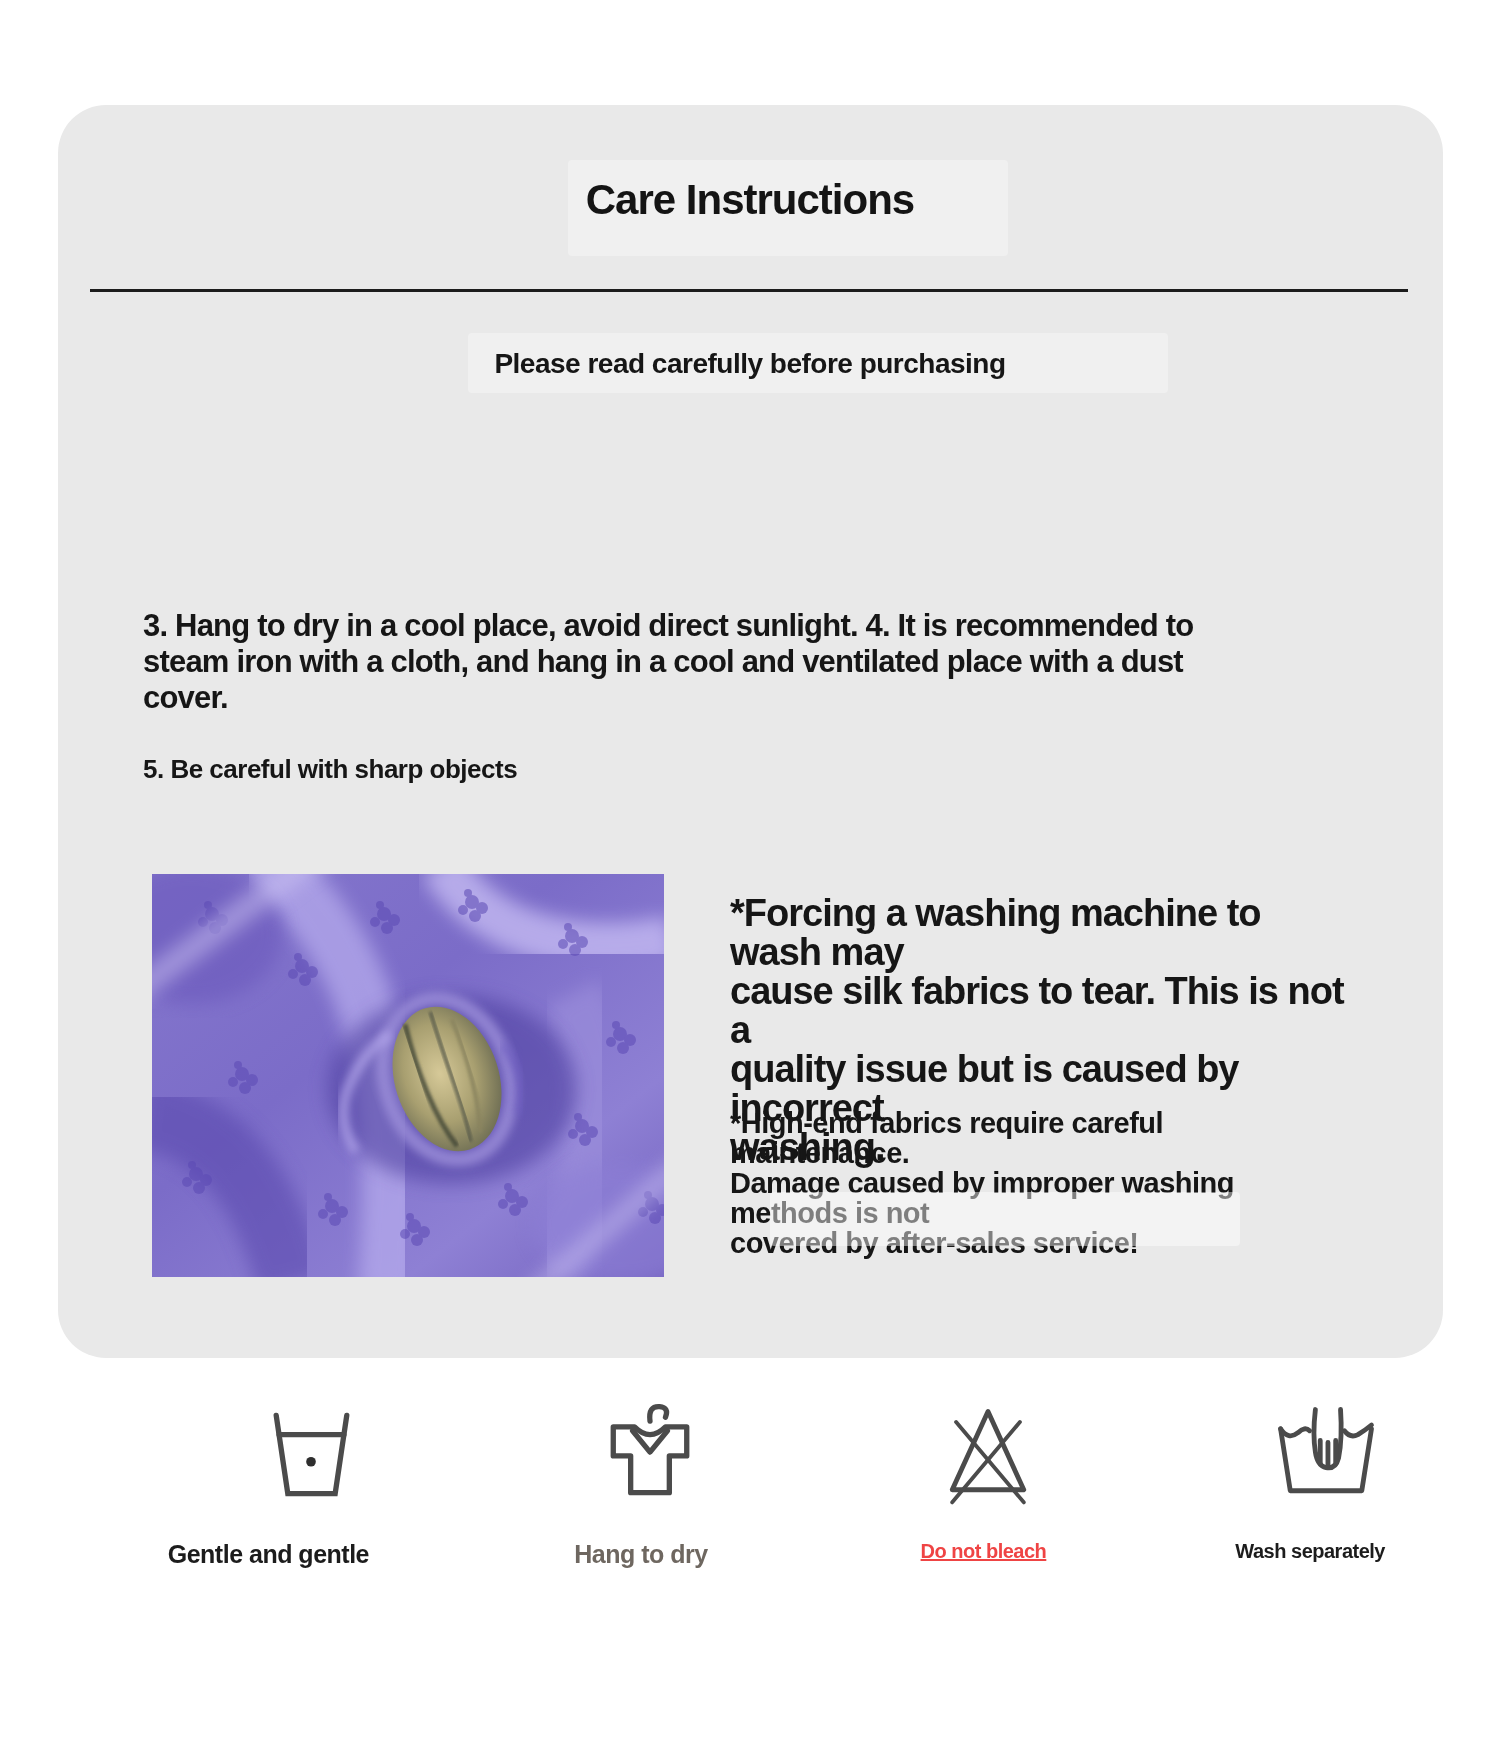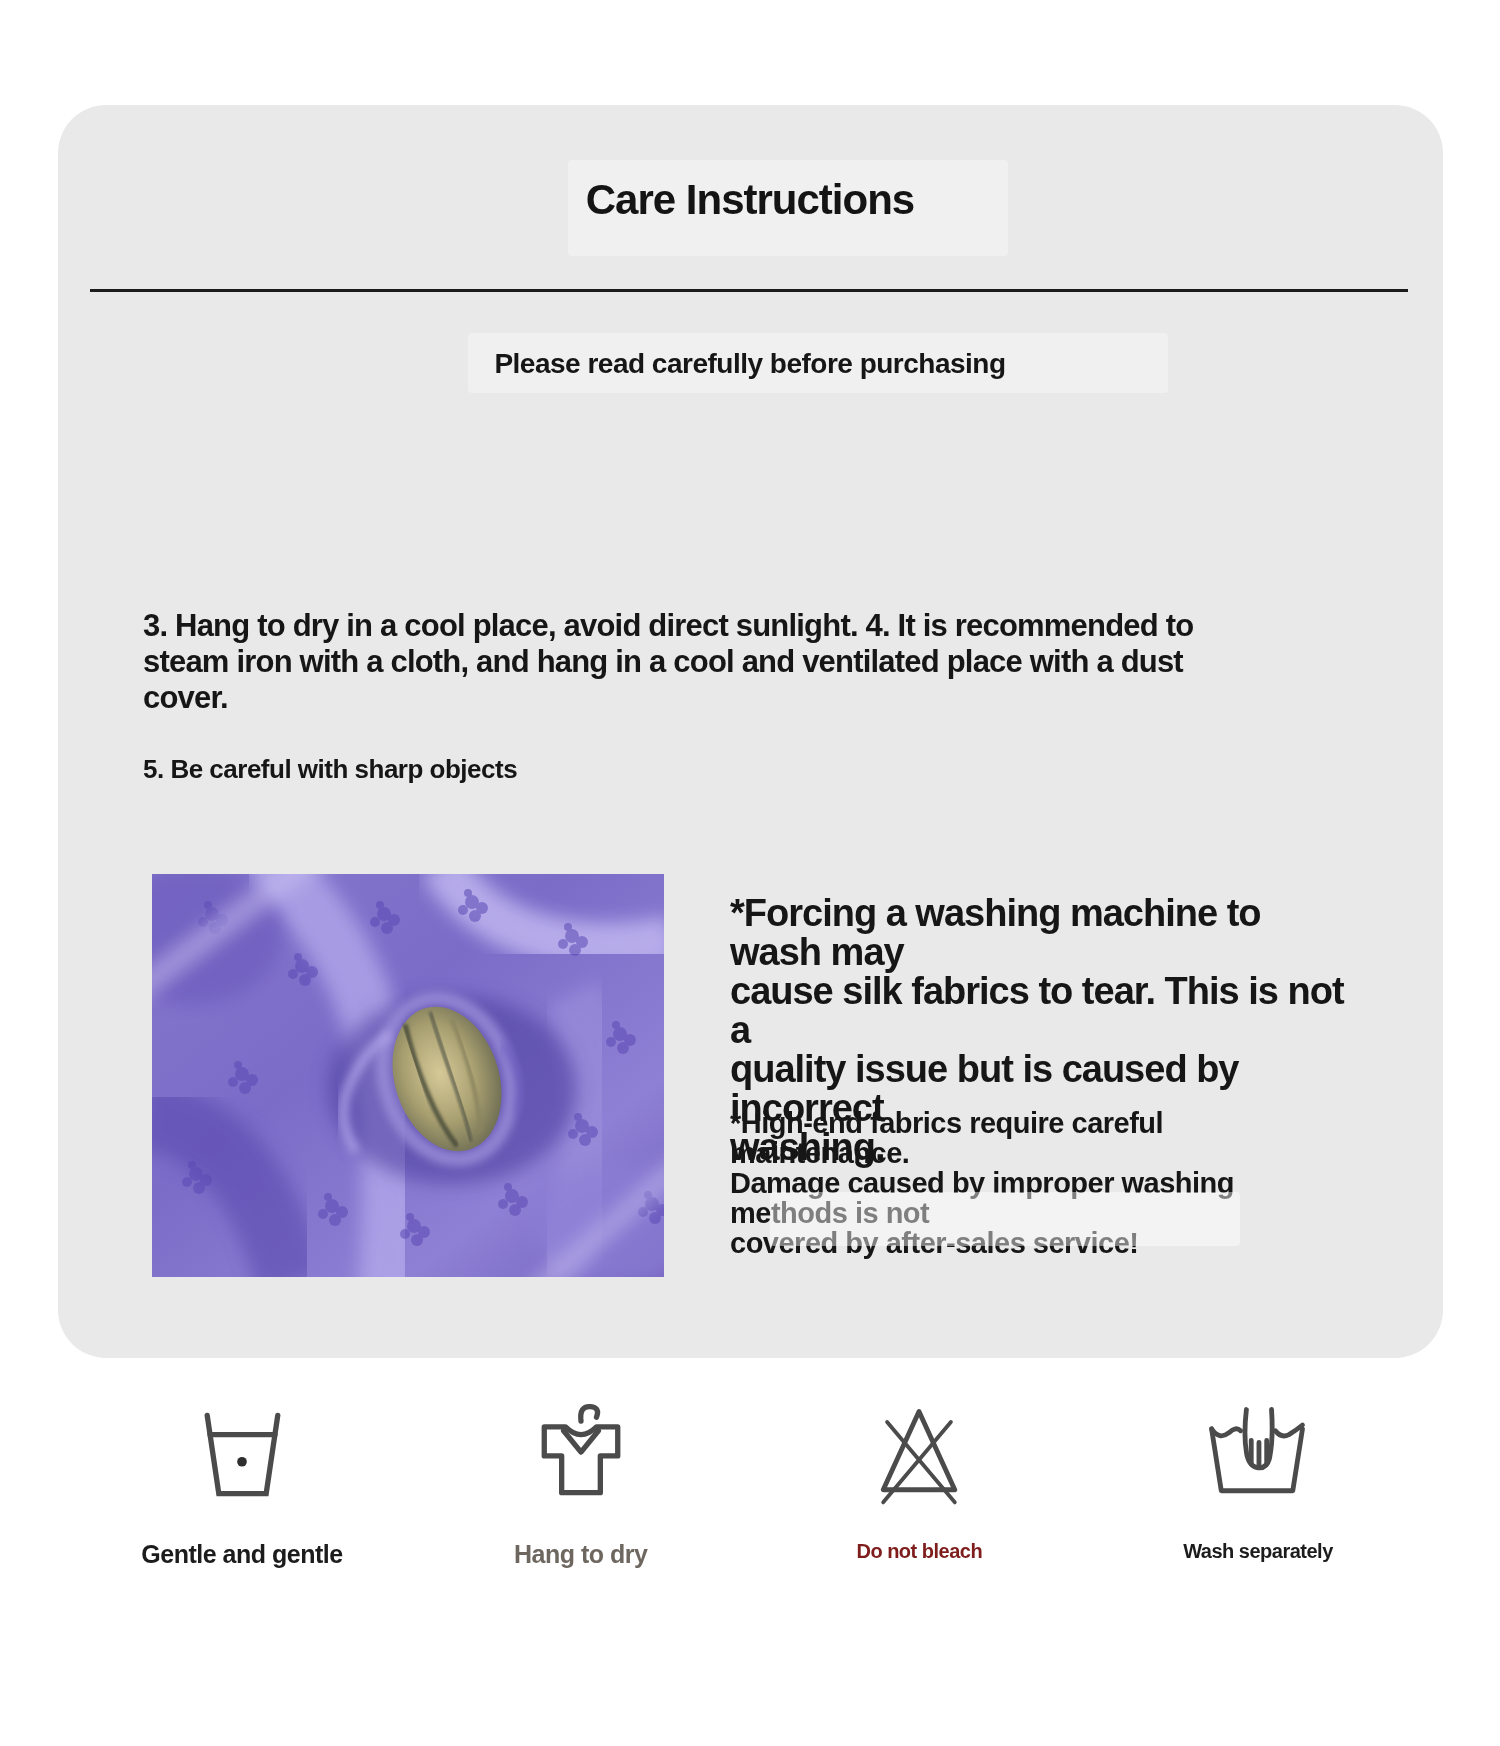--- a/index.html
+++ b/index.html
@@ -51,21 +51,21 @@
     position:absolute; left:730px; top:1108px; width:600px;
     font-size:29px; font-weight:700; line-height:30px; letter-spacing:-0.5px;
     white-space:pre-line;
   }
   .band{ position:absolute; left:770px; top:1192px; width:470px; height:54px;
     background:rgba(255,255,255,0.45); border-radius:4px; }
   .icons-row{
     position:absolute; left:115px; top:1396px; width:1270px;
     display:flex; justify-content:space-between;
   }
-  .icon-col{ width:254px; display:flex; flex-direction:column; align-items:center; }
+  .icon-col{ width:254px; display:flex; flex-direction:column; align-items:flex-end; }
   .icon-box{ width:116px; height:116px; }
   .icon-box svg{ width:116px; height:116px; display:block; }
   .icon-label{
     margin-top:28px; font-weight:700; text-align:center; letter-spacing:-0.5px;
     color:#1c1c1c; white-space:nowrap;
   }
   .icon-label.lg{ font-size:25px; }
   .icon-label.sm{ font-size:20px; }
 </style>
 </head>
@@ -197,21 +197,21 @@
 
 
     <div class="icon-col">
       <div class="icon-box">
         <svg viewBox="0 0 120 120" fill="none" stroke="#4b4b4b" stroke-width="5" stroke-linecap="round" stroke-linejoin="round">
           <path d="M60,16 L97,97 L23,97 Z"></path>
           <path d="M27,27 L97,110" stroke-width="4"></path>
           <path d="M93,27 L23,110" stroke-width="4"></path>
         </svg>
       </div>
-      <div class="icon-label sm" style="color: #7f1d1d;">Do not bleach</div>
+      <div class="icon-label sm" style="color: #ef4444; text-decoration: underline;">Do not bleach</div>
     </div>
 
     <div class="icon-col">
       <div class="icon-box">
         <svg viewBox="0 0 120 120" fill="none" stroke="#4b4b4b" stroke-width="5" stroke-linecap="round" stroke-linejoin="round">
           <path d="M12,34 L22,98 L96,98 L106,34"></path>
           <path d="M12,34 q8,12 18,4 q7,-7 12,-2"></path>
           <path d="M78,36 q6,8 14,4 q8,-5 14,-10"></path>
           <path d="M48,14 q-3,26 0,44 q2,14 11,16 q10,2 13,-10 q4,-20 2,-50"></path>
           <path d="M53,46 L53,70 M61,48 L61,72 M69,46 L69,70"></path>

